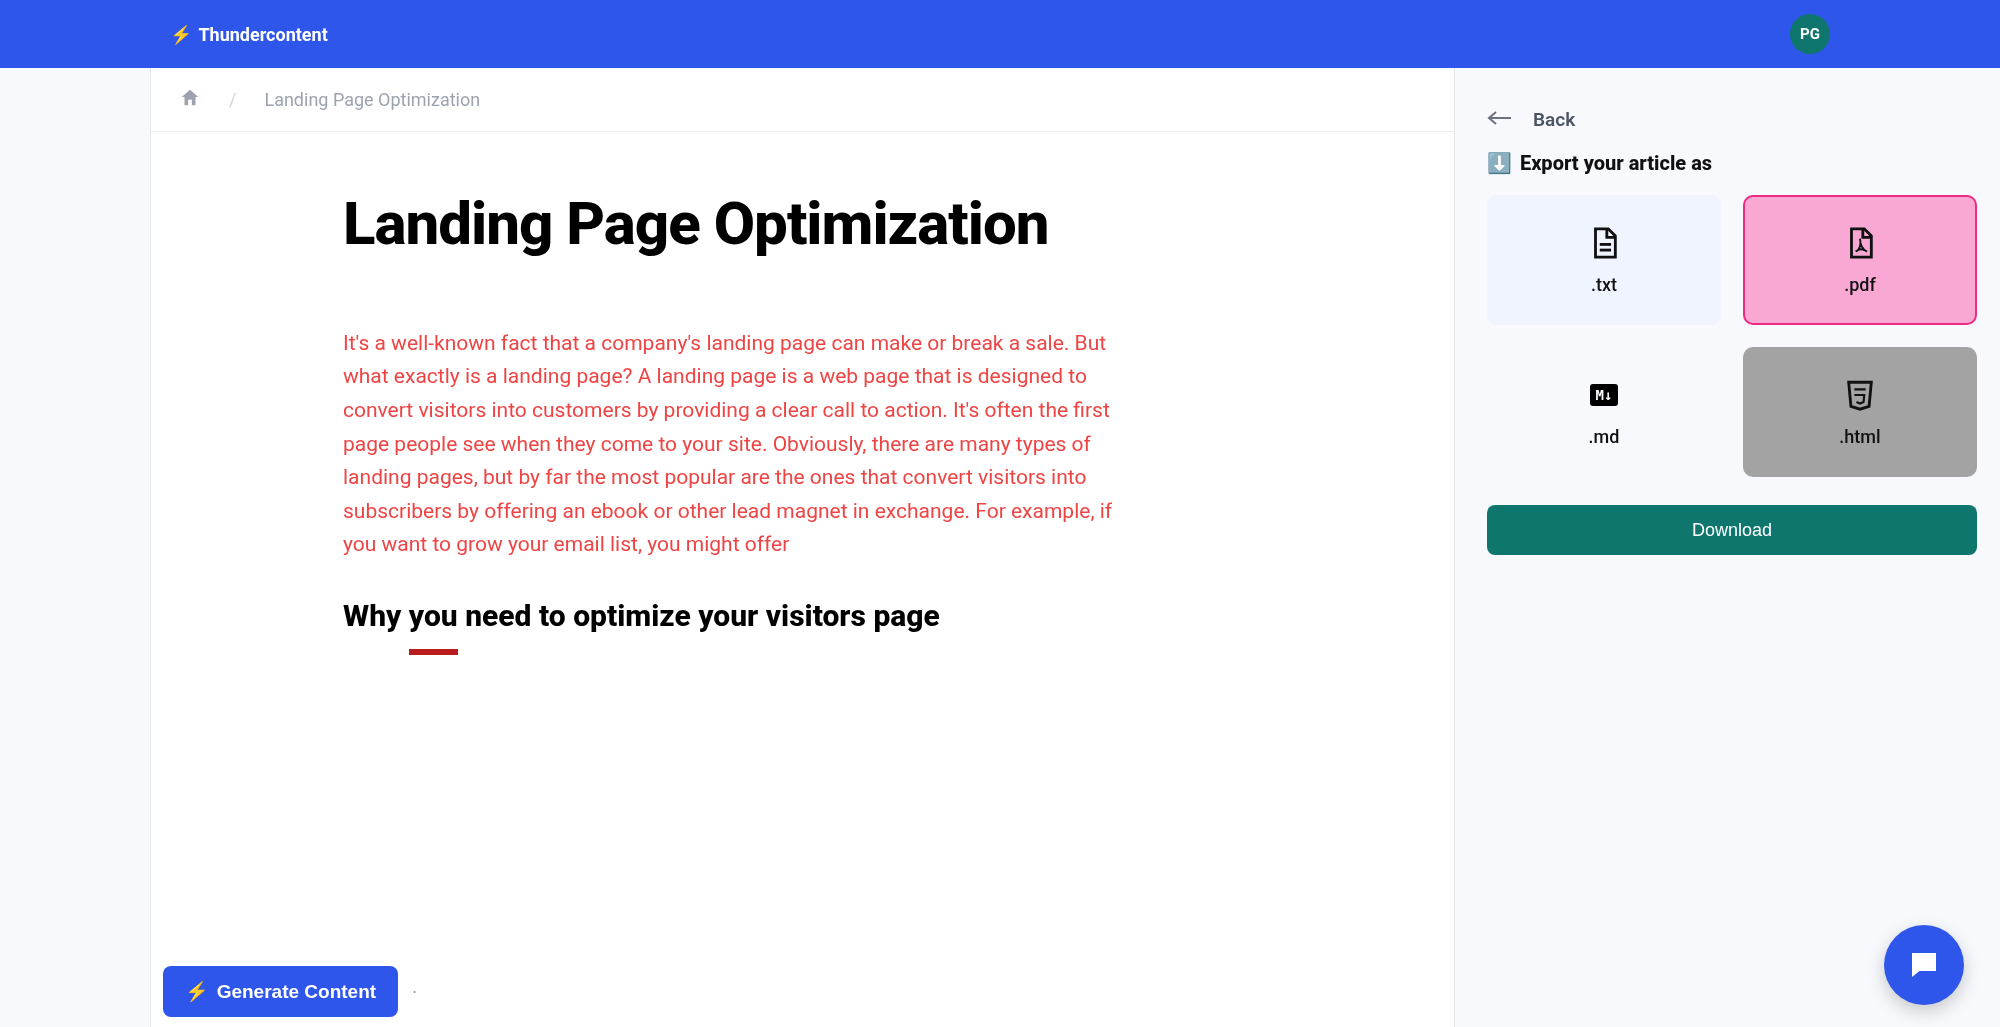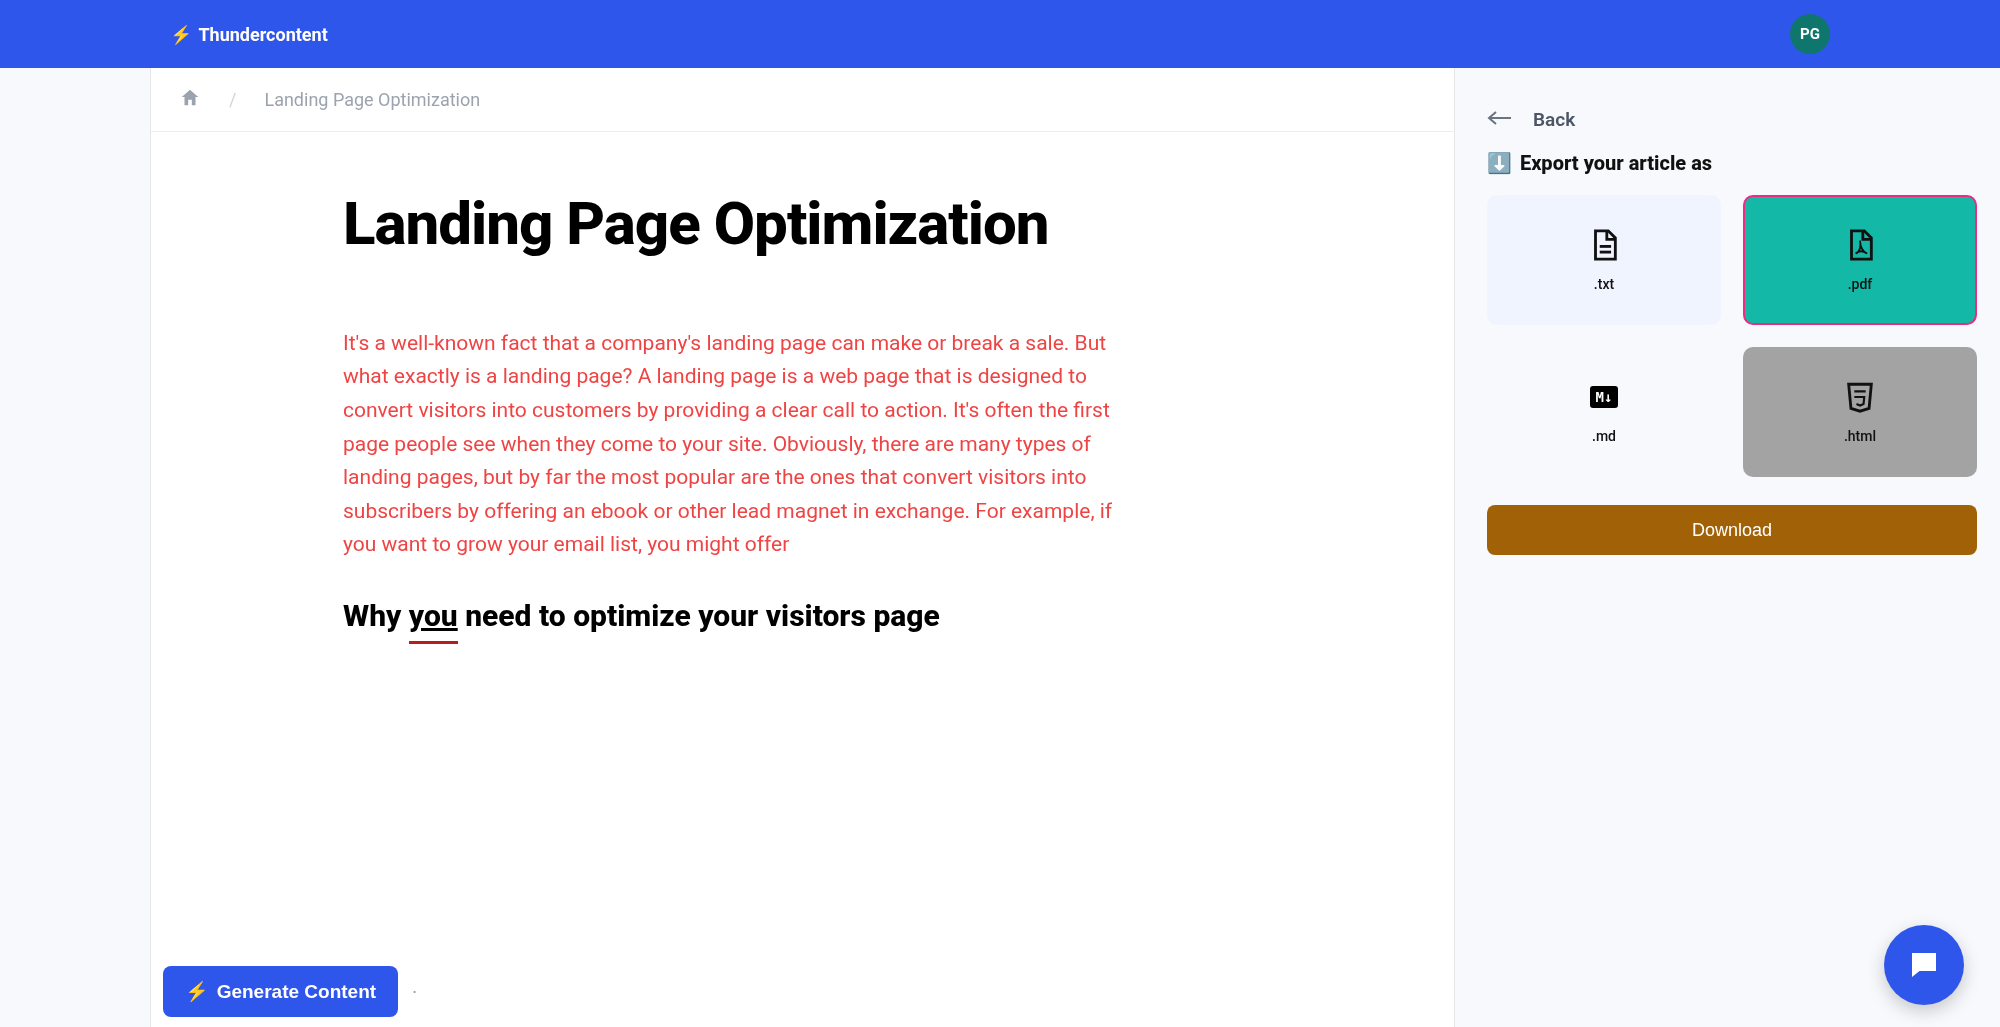--- a/index.html
+++ b/index.html
@@ -15,42 +15,42 @@
 
 .breadcrumb { height: 64px; border-bottom: 1px solid #eceef2; display: flex; align-items: center; padding: 0 28px; gap: 28px; color: #9ca3af; font-size: 18px; }
 .breadcrumb-sep { color: #d1d5db; }
 .home-icon svg { width: 22px; height: 22px; fill: #9ca3af; }
 
 .article-wrap { flex: 1; overflow: hidden; padding: 60px 0 0 0; }
 .article { width: 770px; margin: 0 0 0 192px; }
 .article h1 { font-size: 60px; font-weight: 800; line-height: 1.08; letter-spacing: -1px; margin-bottom: 70px; color: #000; }
 .article p { font-size: 21px; line-height: 1.6; color: #ef4444; margin-bottom: 36px; }
 .article h2 { font-size: 30px; font-weight: 800; margin-bottom: 40px; margin-top: 12px; color: #000; }
-.underline-word { border-bottom: 3px solid #b91c1c; padding-bottom: 8px; text-decoration: underline; }
+.underline-word { border-bottom: 6px solid #b91c1c; padding-bottom: 16px; }
 
 .bottom-bar { position: absolute; left: 12px; bottom: 10px; display: flex; align-items: center; gap: 14px; }
 .btn-generate { background: #2F56EB; color: #fff; border: none; border-radius: 8px; padding: 14px 22px; font-size: 19px; font-weight: 700; display: flex; align-items: center; gap: 8px; cursor: pointer; }
 .dot { color: #9ca3af; font-size: 20px; }
 
 .sidebar { flex: 1; padding: 40px 23px 0 32px; }
 .back-row { display: flex; align-items: center; gap: 20px; color: #4b5563; font-size: 19px; font-weight: 600; cursor: pointer; margin-bottom: 20px; }
 .back-arrow svg { width: 26px; height: 16px; stroke: #6b7280; }
 .export-title { font-size: 20px; font-weight: 800; color: #111; display: flex; align-items: center; gap: 8px; margin-bottom: 20px; }
 .export-emoji { font-size: 20px; }
 
 .export-grid { display: grid; grid-template-columns: 1fr 1fr; gap: 22px; margin-bottom: 28px; }
 .export-card { height: 130px; border-radius: 10px; display: flex; flex-direction: column; align-items: center; justify-content: center; gap: 14px; cursor: pointer; border: 2px solid transparent; }
 .export-card .ico { width: 34px; height: 34px; display: flex; align-items: center; justify-content: center; }
-.export-card .lbl { font-size: 14px; color: #111; font-weight: 500; }
+.export-card .lbl { font-size: 18px; color: #111; font-weight: 500; }
 .card-txt { background: #eff4ff; }
-.card-pdf { background: #14b8a6; border: 2px solid #ef2a82; }
+.card-pdf { background: #f9a8d4; border: 2px solid #ef2a82; }
 .card-md  { }
 .card-html{ background: #a3a3a3; }
 
-.btn-download { width: 100%; background: #a16207; color: #fff; border: none; border-radius: 8px; height: 50px; font-size: 18px; font-weight: 500; cursor: pointer; }
+.btn-download { width: 100%; background: #0f766e; color: #fff; border: none; border-radius: 8px; height: 50px; font-size: 18px; font-weight: 500; cursor: pointer; }
 
 .chat-fab { position: absolute; right: 36px; bottom: 22px; width: 80px; height: 80px; border-radius: 50%; background: #2F56EB; display: flex; align-items: center; justify-content: center; box-shadow: 0 6px 18px rgba(0,0,0,.2); cursor: pointer; }
 .chat-fab svg { width: 36px; height: 36px; fill: #fff; }
 
 .md-badge { background: #000; color: #fff; font-family: monospace; font-weight: 700; font-size: 14px; padding: 3px 6px; border-radius: 3px; letter-spacing: 0; }
 </style>
 </head>
 <body>
 
 <div class="header">

